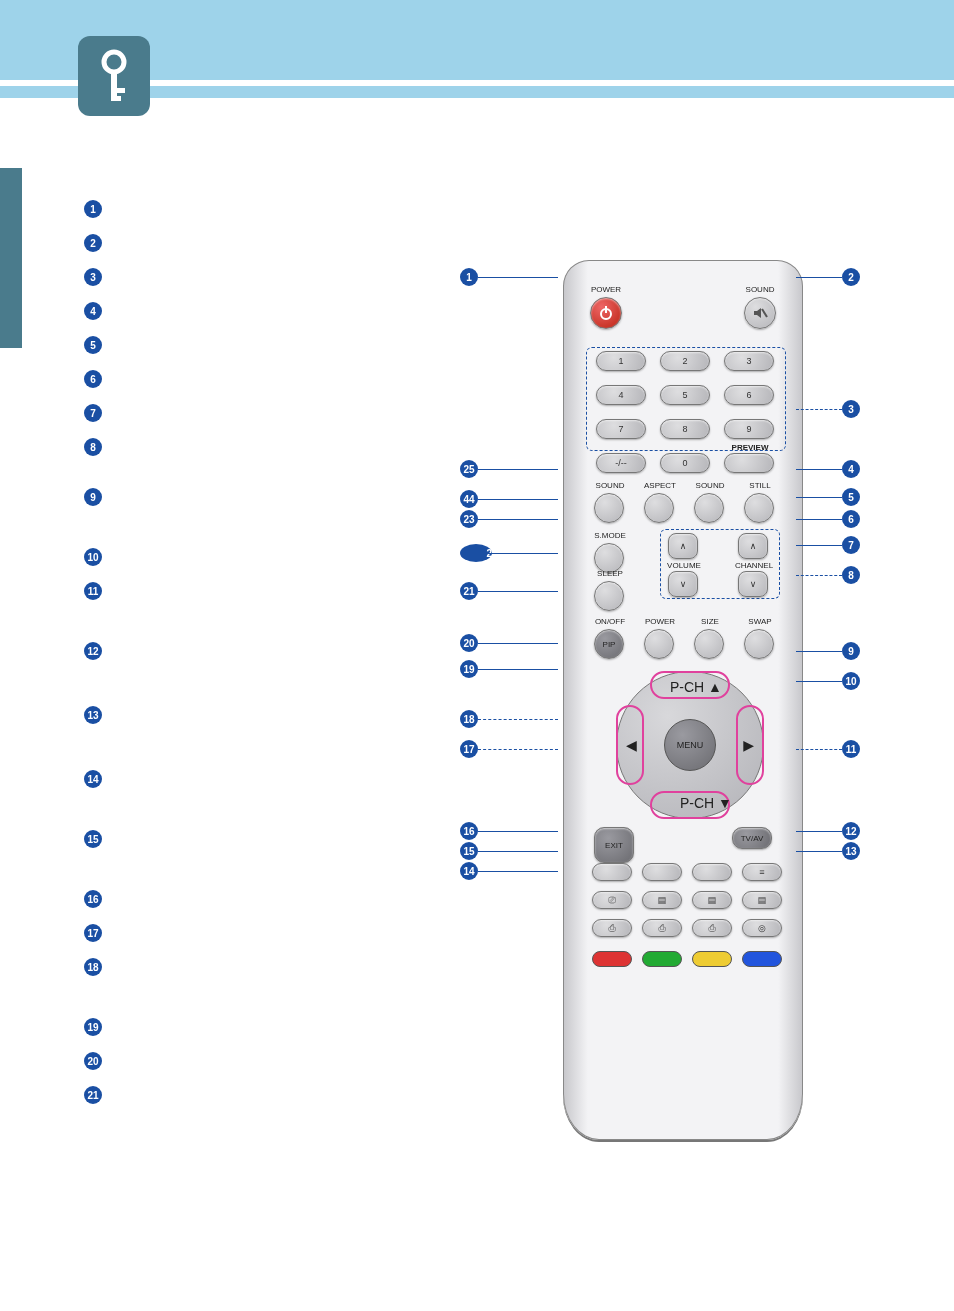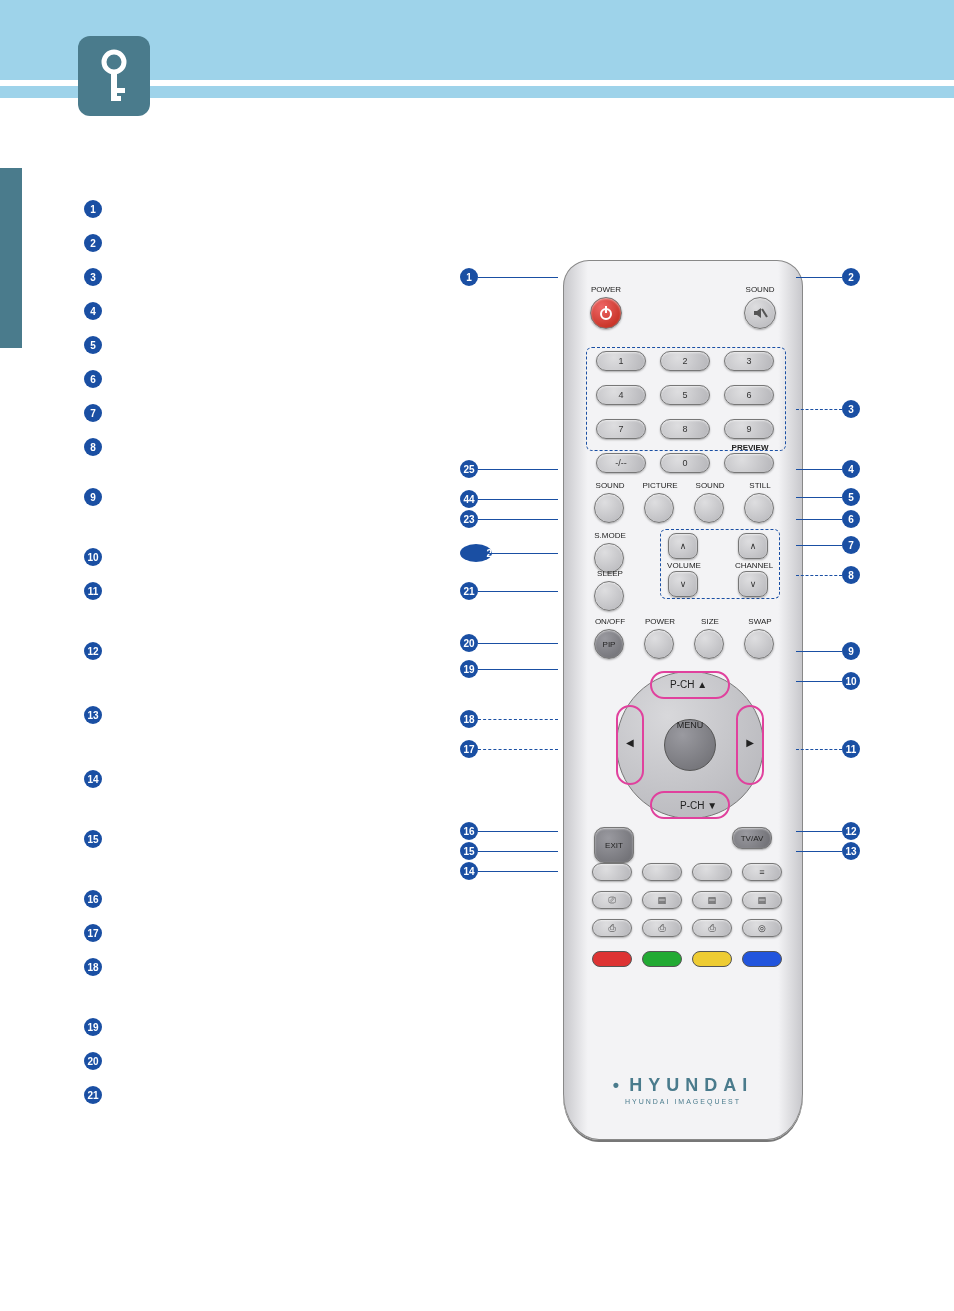--- a/index.html
+++ b/index.html
@@ -29,22 +29,22 @@
   .rlabel { position: absolute; font-size: 8px; color: #222; text-align: center; }
 
   .rbtn { position: absolute; border-radius: 50%; background: radial-gradient(circle at 35% 30%, #dedee0, #b5b5b9); border: 1px solid #777; box-shadow: inset 0 1px 2px rgba(255,255,255,.6), 0 1px 2px rgba(0,0,0,.3); display: flex; align-items: center; justify-content: center; font-size: 9px; color: #333; }
   .rbtn.red { background: radial-gradient(circle at 35% 30%, #e66, #b21); }
   .rbtn.pill { border-radius: 10px; }
   .rbtn.dark { background: radial-gradient(circle at 35% 30%, #9a9aa0, #6b6b70); color: #222; }
 
   
   .dpad { position: absolute; left: 44px; top: 398px; width: 148px; height: 148px; }
   .dpad .outer { position: absolute; inset: 0; border-radius: 50%; background: radial-gradient(circle at 35% 30%,#d8d8db,#b2b2b7); border: 1px solid #777; }
-  .dpad .center { position: absolute; left: 48px; top: 48px; width: 52px; height: 52px; border-radius: 50%; background: radial-gradient(circle at 35% 30%,#9a9aa0,#6b6b70); border: 1px solid #555; display:flex;align-items:flex-start;justify-content:center;font-size:9px;color:#222; }
-  .dpad .wedge { position: absolute; font-size: 10px; color: #222; }
+  .dpad .center { position: absolute; left: 48px; top: 48px; width: 52px; height: 52px; border-radius: 50%; background: radial-gradient(circle at 35% 30%,#9a9aa0,#6b6b70); border: 1px solid #555; display:flex;align-items:center;justify-content:center;font-size:9px;color:#222; }
+  .dpad .wedge { position: absolute; font-size: 14px; color: #222; }
   .dpad .hl { position:absolute; border:2px solid #e0419d; border-radius:30px; }
 
   
   .callout { position: absolute; width: 18px; height: 18px; border-radius: 50%; background: #1a4fa3; color: #fff; font-size: 10px; font-weight: bold; display: flex; align-items: center; justify-content: center; }
   .callline { position: absolute; background: #1a4fa3; height: 1px; }
   .callline.dashed { background: none; border-top: 1px dashed #1a4fa3; }
 
   
   .dashbox { position: absolute; border: 1px dashed #1a4fa3; pointer-events:none; }
 
@@ -193,21 +193,21 @@
         <span>-/--</span>
       </div>
     <div class="rbtn pill" style="left:88px; top:180px; width:50px; height:20px;">
         <span>0</span>
       </div>
     <span class="rlabel" style="left:152px; top:170px; width:52px;font-weight:bold;">PREVIEW</span>
     <div class="rbtn pill" style="left:152px; top:180px; width:50px; height:20px;"></div>
 
     <div>
       <span class="rlabel" style="left:16px; top:208px; width:44px;">SOUND</span>
-      <span class="rlabel" style="left:66px; top:208px; width:44px;">PICTURE</span>
+      <span class="rlabel" style="left:66px; top:208px; width:44px;">ASPECT</span>
       <span class="rlabel" style="left:116px; top:208px; width:44px;">SOUND</span>
       <span class="rlabel" style="left:166px; top:208px; width:44px;">STILL</span>
       <div class="rbtn" style="left:22px; top:220px; width:30px; height:30px;"></div>
       <div class="rbtn" style="left:72px; top:220px; width:30px; height:30px;"></div>
       <div class="rbtn" style="left:122px; top:220px; width:30px; height:30px;"></div>
       <div class="rbtn" style="left:172px; top:220px; width:30px; height:30px;"></div>
     </div>
 
     <span class="rlabel" style="left:16px; top:258px; width:44px;">S.MODE</span>
     <div class="rbtn" style="left:22px; top:270px; width:30px; height:30px;"></div>
@@ -277,24 +277,20 @@
       <div class="rbtn pill" style="left:170px; top:646px; width:40px; height:18px;">◎</div>
     </div>
 
     <div class="colourbar" style="left:20px; top:678px; background:#d33;"></div>
     <div class="colourbar" style="left:70px; top:678px; background:#2a3;"></div>
     <div class="colourbar" style="left:120px; top:678px; background:#ec3;"></div>
     <div class="colourbar" style="left:170px; top:678px; background:#25d;"></div>
 
   </div>
 
-  <div class="logo">
-    <div class="brand"><span>•</span><span style="margin-left:4px;">HYUNDAI</span></div>
-    <div class="sub">HYUNDAI  IMAGEQUEST</div>
-  </div>
 </div>
 
 <div id="callouts">
     <div class="callout" style="left: 842px; top: 268px;">2</div>
     <div class="callline" style="left: 796px; width: 46px; top: 277px;"></div>
     <div class="callout" style="left: 842px; top: 400px;">3</div>
     <div class="callline dashed" style="left: 796px; width: 46px; top: 409px;"></div>
     <div class="callout" style="left: 842px; top: 460px;">4</div>
     <div class="callline" style="left: 796px; width: 46px; top: 469px;"></div>
     <div class="callout" style="left: 842px; top: 488px;">5</div>

